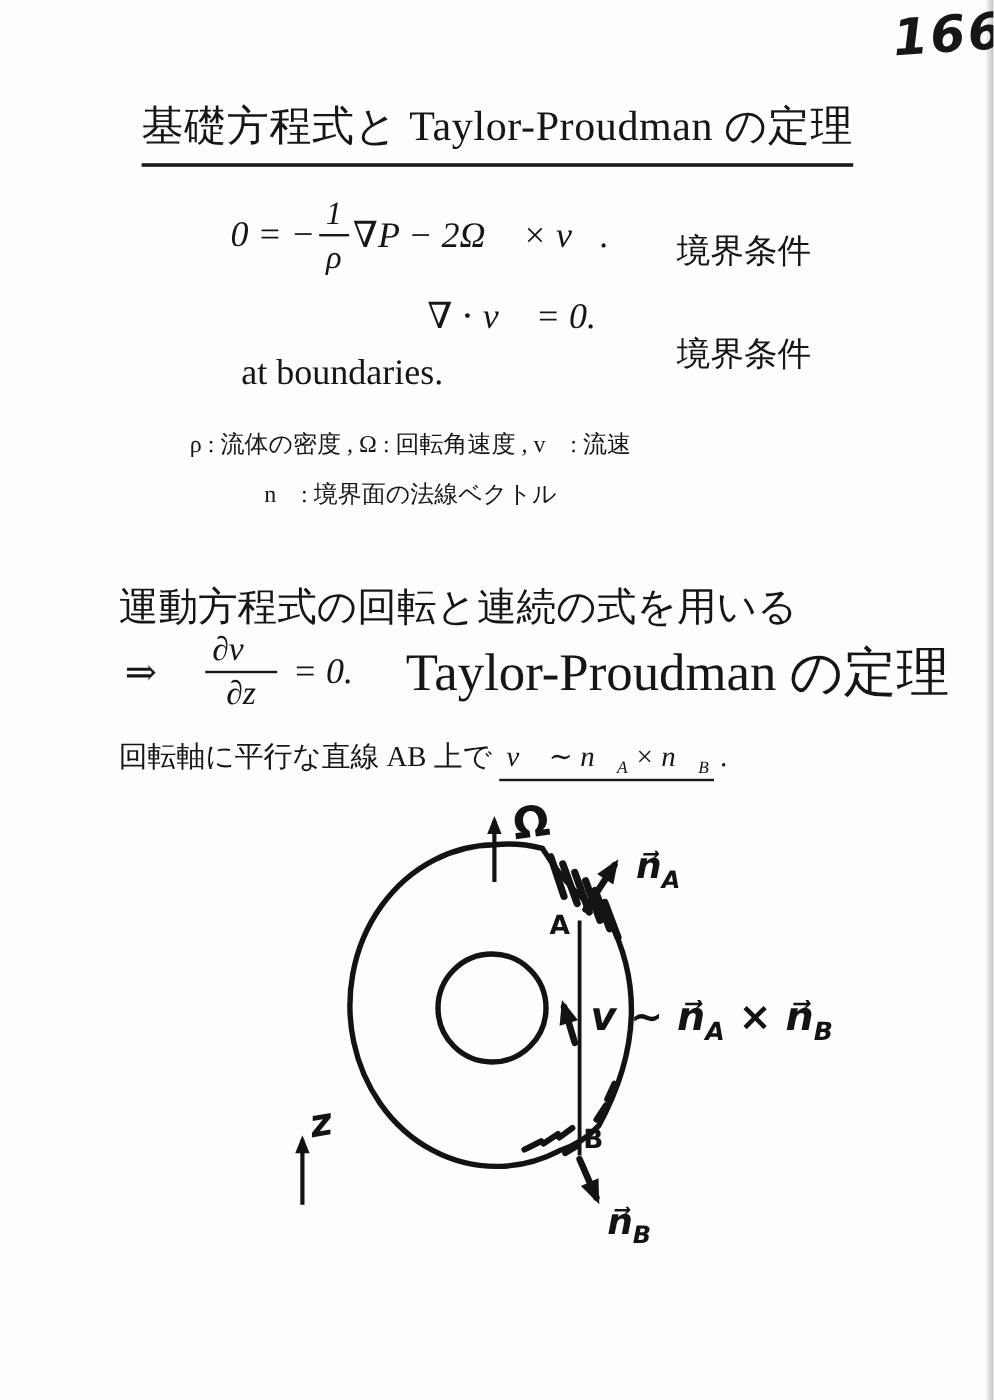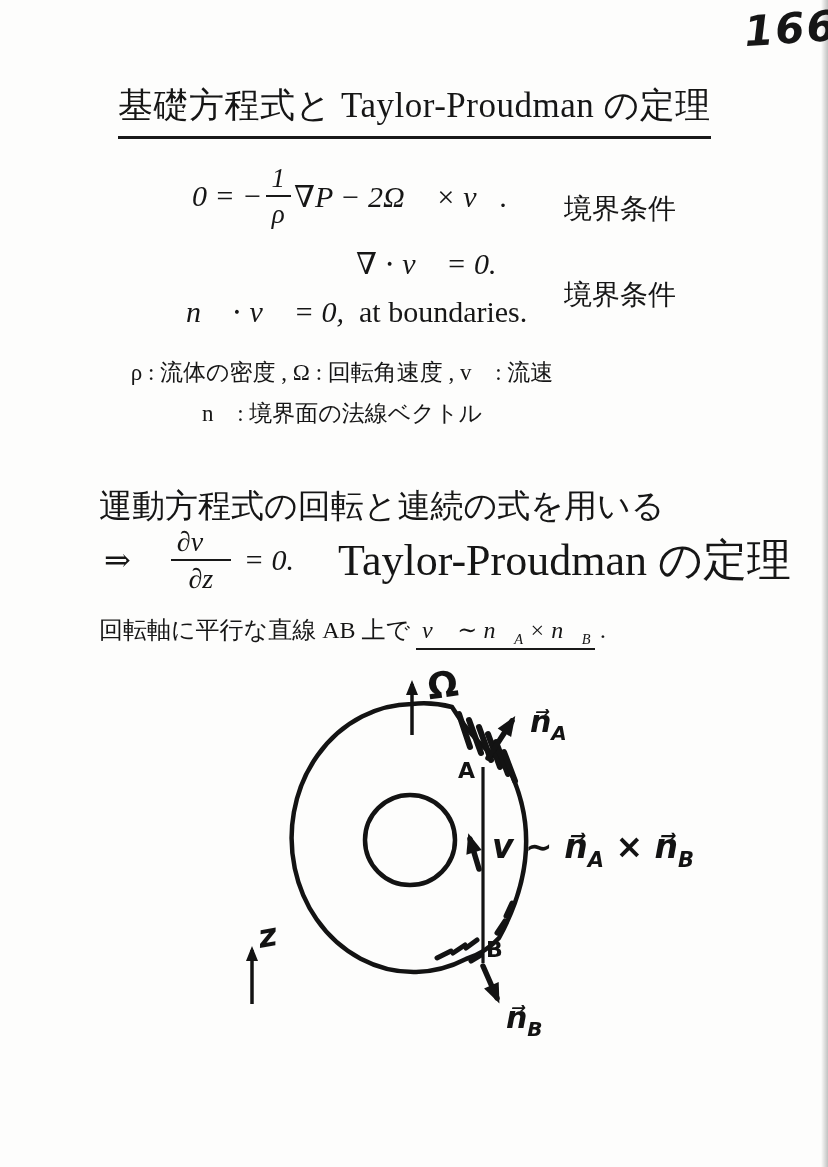--- a/index.html
+++ b/index.html
@@ -29,21 +29,21 @@
     padding-bottom:7px;border-bottom:3px solid #191919;
     letter-spacing:.5px;white-space:nowrap;
   }
   .eqrow{position:absolute;display:flex;align-items:center;font-size:30px;white-space:nowrap;}
   .math{font-style:italic;}
   .roman{font-style:normal;}
   .frac{display:inline-flex;flex-direction:column;align-items:center;margin:0 3px;line-height:1.05;}
   .frac .num{border-bottom:2.5px solid #191919;padding:0 6px 3px;}
   .frac .den{padding-top:3px;}
   .eqlabel{position:absolute;left:564px;font-size:28px;white-space:nowrap;}
-  .defline{position:absolute;left:0;width:684px;text-align:center;font-size:23px;white-space:nowrap;}
+  .defline{position:absolute;left:0;width:684px;text-align:center;font-size:20px;white-space:nowrap;}
   .para{position:absolute;font-size:33px;white-space:nowrap;}
   .derive{position:absolute;display:flex;align-items:center;white-space:nowrap;}
   .derive .implies{font-size:32px;font-style:normal;}
   .derive .frac{font-size:28px;font-style:italic;margin-left:40px;}
   .derive .result{font-size:30px;font-style:italic;margin-left:10px;}
   .derive .theorem{font-size:44px;margin-left:44px;}
   .conclusion{position:absolute;left:99px;top:614px;font-size:24px;white-space:nowrap;}
   .conclusion .ul{border-bottom:2.5px solid #191919;padding:0 4px 5px 6px;margin-left:6px;}
   sub{font-size:.6em;}
   svg.diagram{position:absolute;left:0;top:0;}
@@ -68,21 +68,20 @@
     </span>
     <span>∇P − 2Ω⃗ × v⃗.</span>
   </div>
   <div class="eqlabel" style="top:190px;">境界条件</div>
 
   <div class="eqrow math" style="left:356px;top:246px;">
     <span>∇ ⋅ v⃗ = 0.</span>
   </div>
 
   <div class="eqrow" style="left:186px;top:294px;">
-    <span class="math">n⃗ ⋅ v⃗ = 0,</span>
     <span class="roman"> at boundaries.</span>
   </div>
   <div class="eqlabel" style="top:276px;">境界条件</div>
 
   <div class="defline" style="top:357px;">ρ : 流体の密度 , Ω : 回転角速度 , v⃗ : 流速</div>
   <div class="defline" style="top:398px;">n⃗ : 境界面の法線ベクトル</div>
 
   <div class="para" style="left:99px;top:484px;">運動方程式の回転と連続の式を用いる</div>
 
   <div class="derive" style="left:104px;top:527px;">

